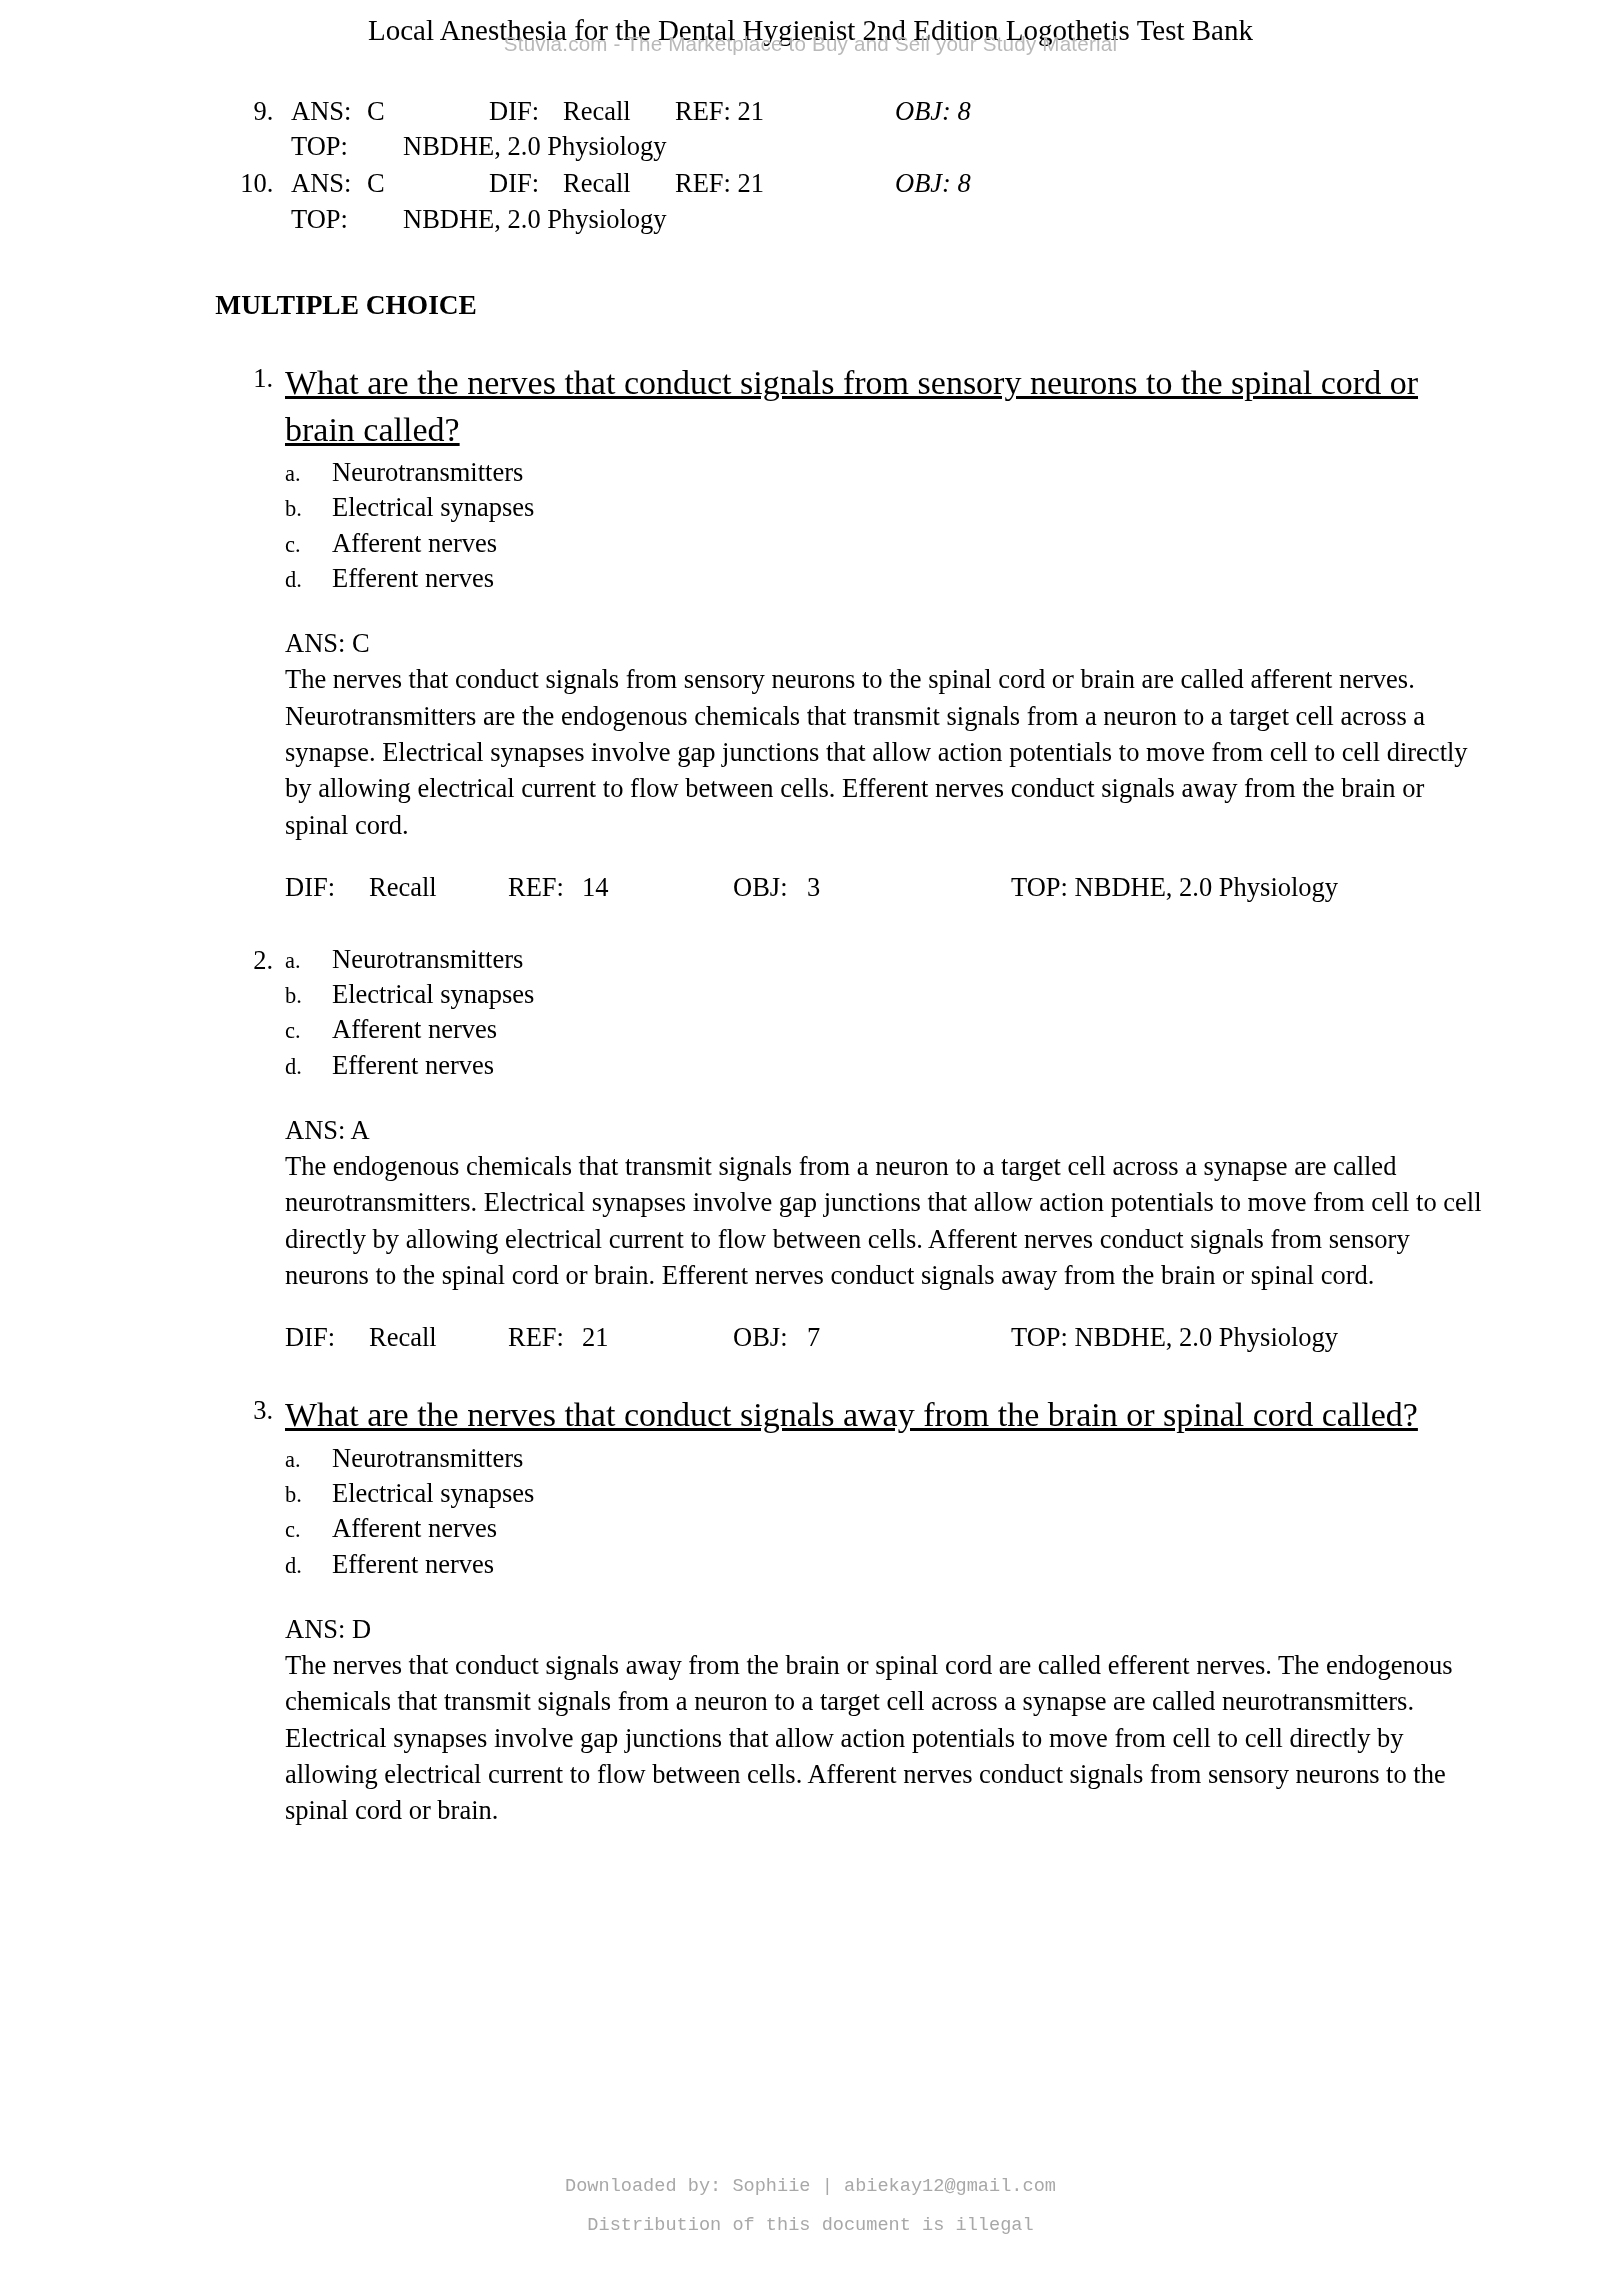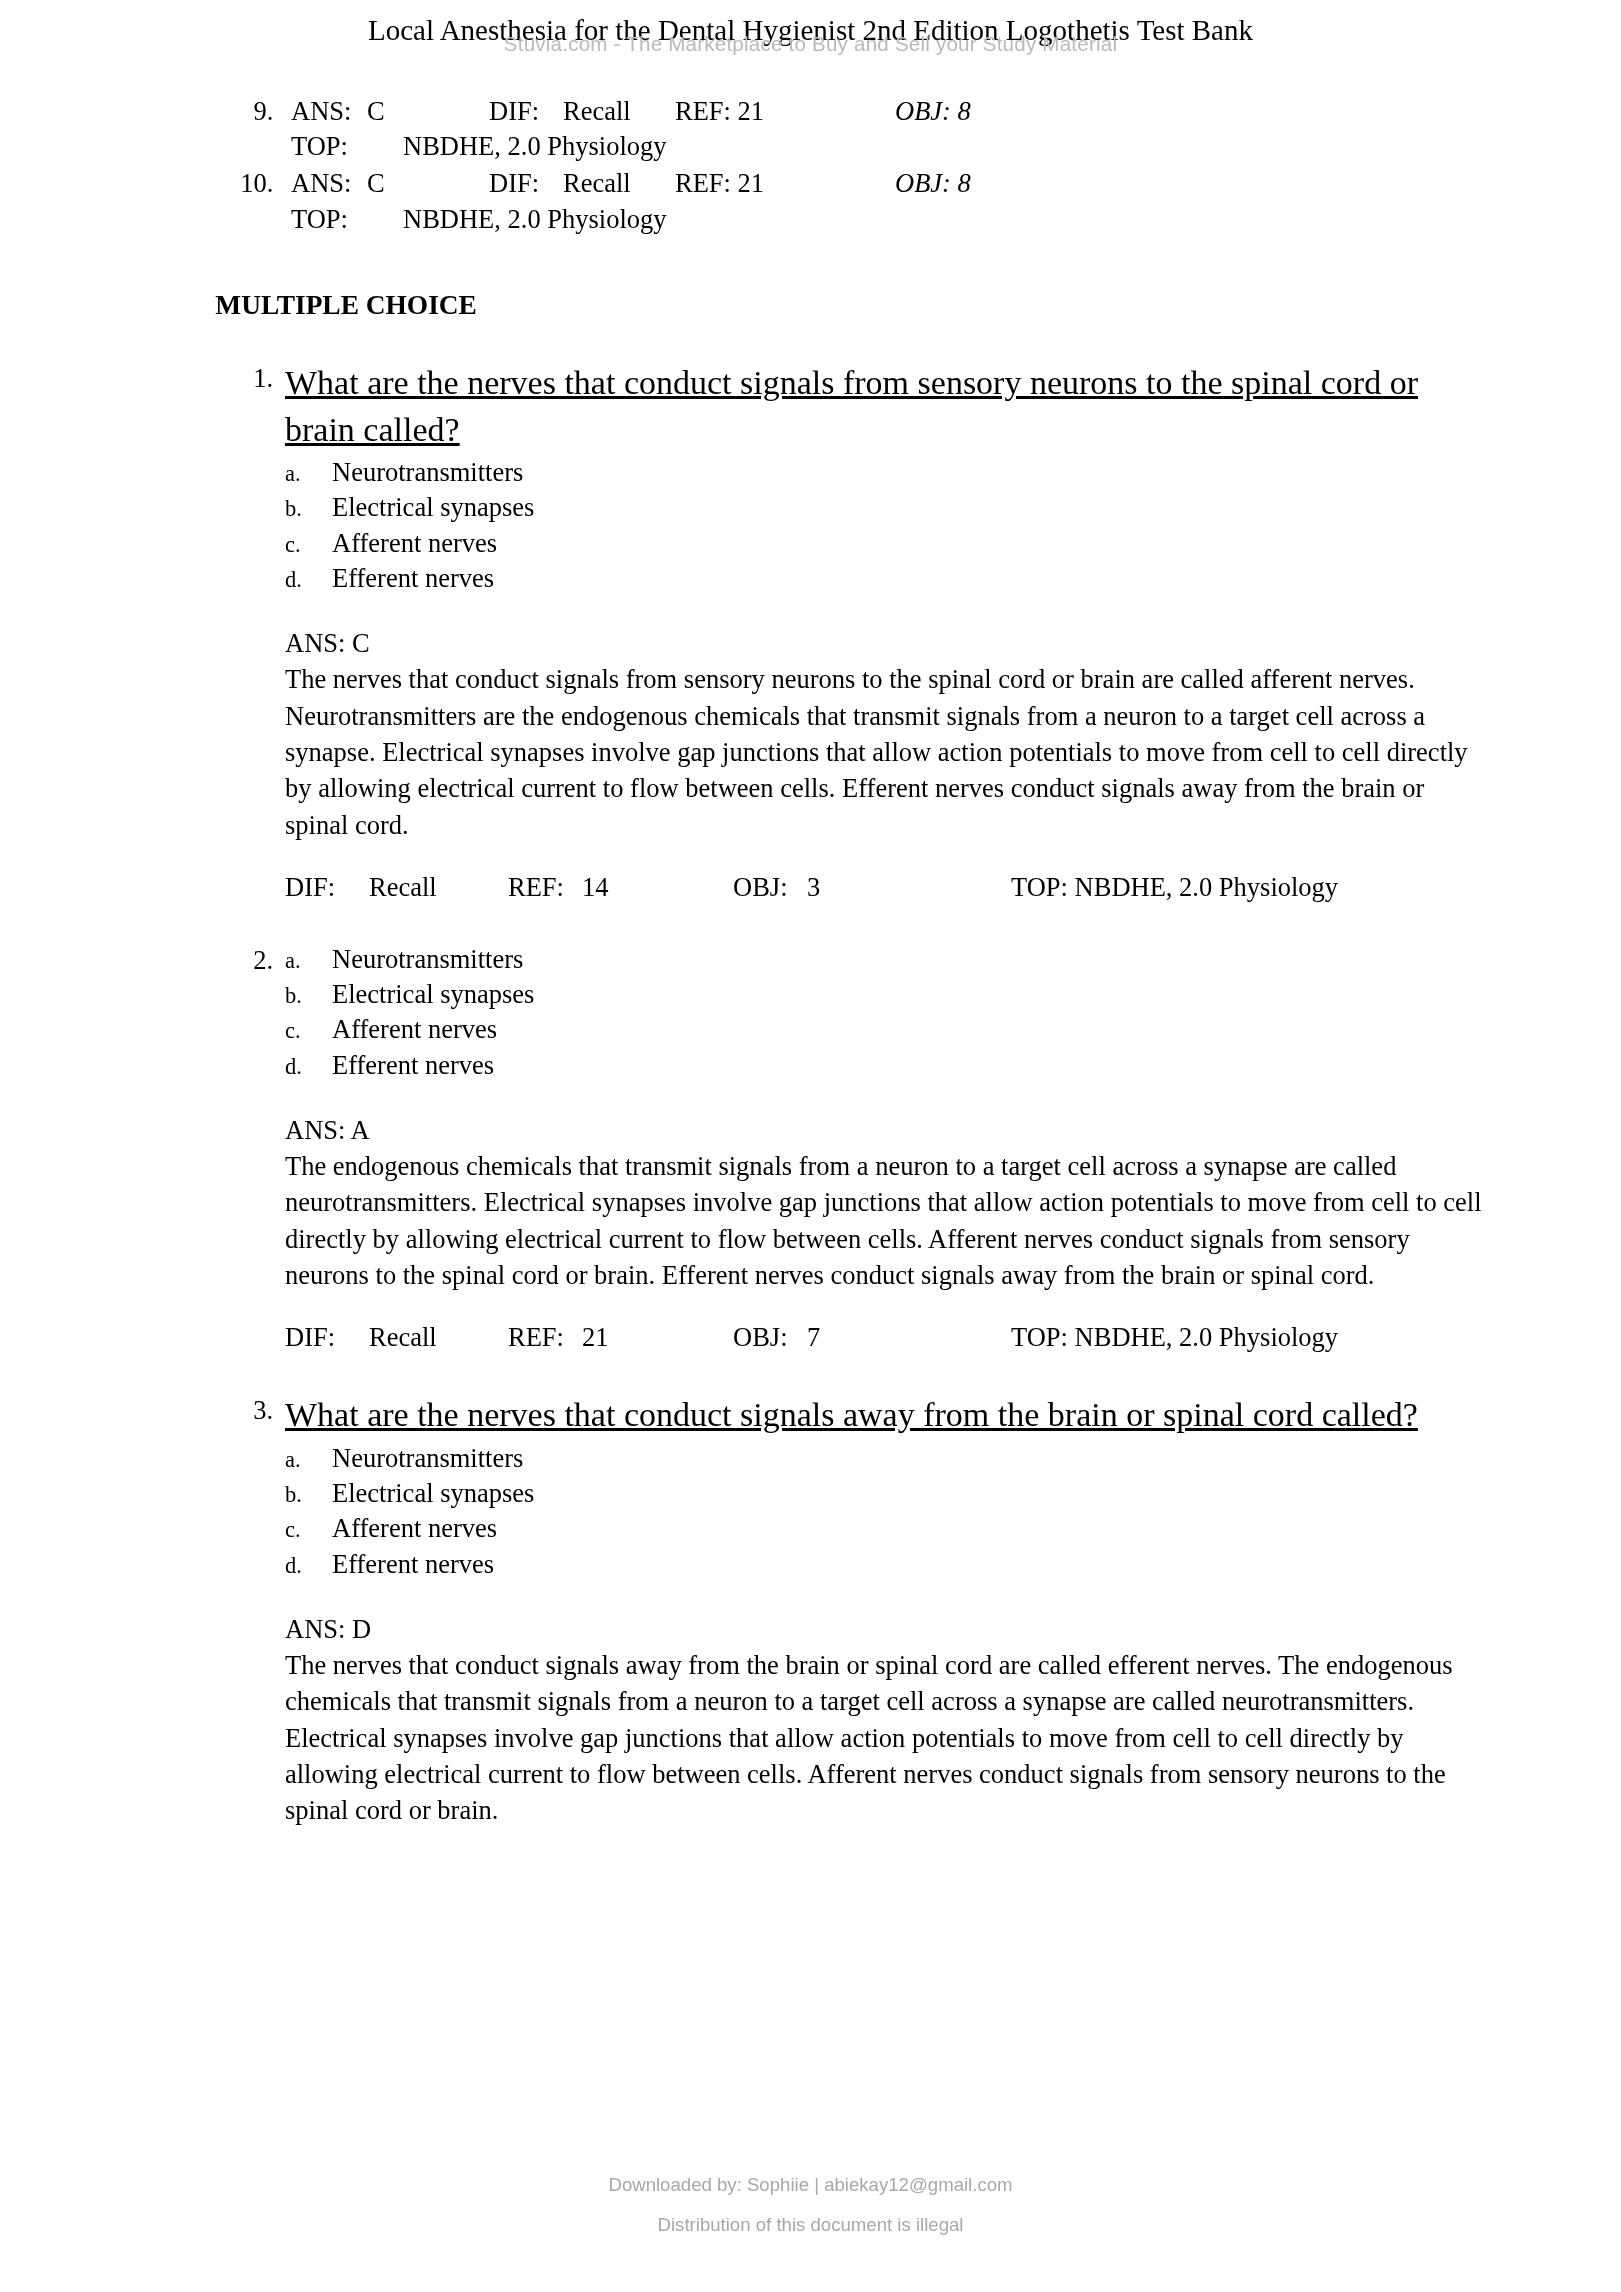--- a/index.html
+++ b/index.html
@@ -147,21 +147,21 @@
   .meta-obj .m-lbl { display: inline-block; width: 74px; }
   .meta-top { flex: none; text-align: right; }
 
   
   .footer {
     position: absolute;
     left: 0;
     bottom: 57px;
     width: 100%;
     text-align: center;
-    font-family: Liberation Sans, sans-serif;
+    font-family: Liberation Mono, monospace;
     color: #a8a8a8;
   }
   .footer-line1 { font-size: 18.6px; margin-bottom: 17.6px; }
   .footer-line2 { font-size: 18.6px; }
 </style>
 </head>
 <body>
 
 <div class="page">
 

